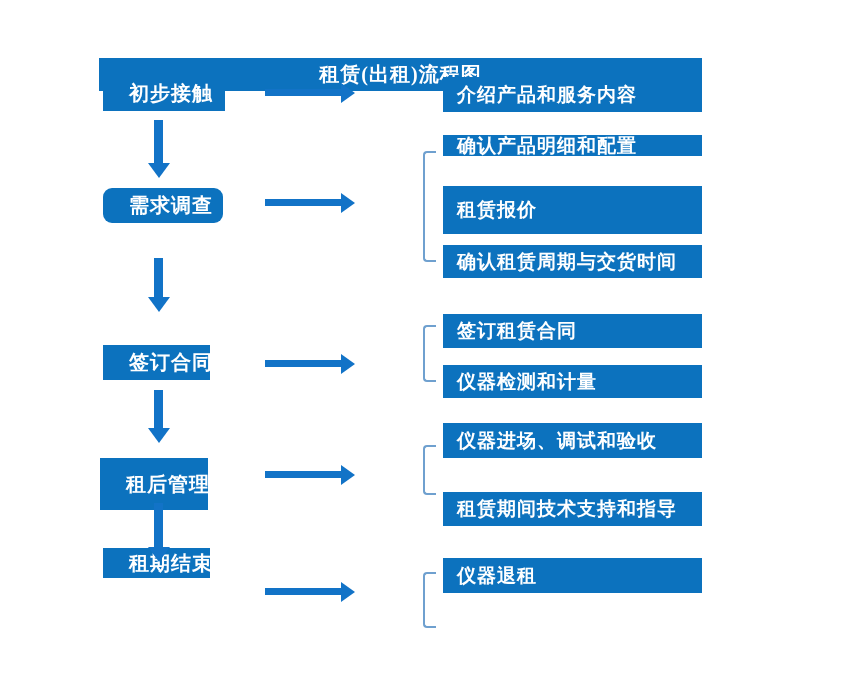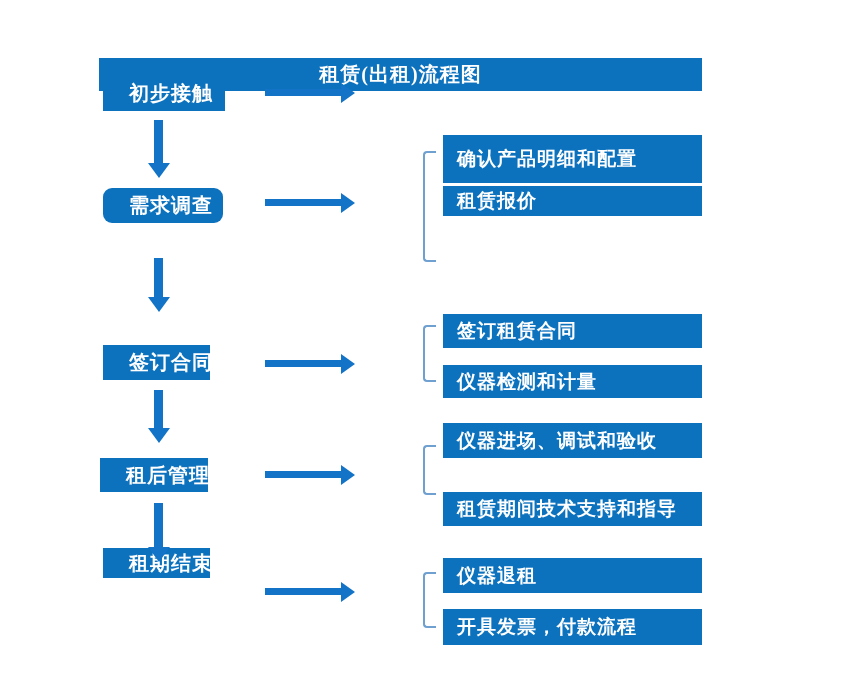--- a/index.html
+++ b/index.html
@@ -91,21 +91,21 @@
 
   <div class="step-box" style="top:76px; width:122px; height:35px;">
     <span>初步接触</span>
   </div>
   <div class="step-box" style="top:188px; width:120px; height:35px;border-radius:9px;">
     <span>需求调查</span>
   </div>
   <div class="step-box" style="top:345px; width:107px; height:35px;">
     <span>签订合同</span>
   </div>
-  <div class="step-box" style="left:100px; top:458px; width:108px; height:34px;text-align:right;">
+  <div class="step-box" style="left:100px; top:458px; width:108px; height:52px;text-align:right;">
     <span>租后管理</span>
   </div>
   <div class="step-box" style="top:548px; width:107px; height:30px;">
     <span>租期结束</span>
   </div>
 
   <div class="varrow" style="left:148px; top:120px; height:58px;">
     <div class="vshaft"></div>
     <div class="vhead"></div>
   </div>
@@ -141,38 +141,41 @@
   <div class="harrow" style="left:265px; top:582px;">
     <div class="hshaft"></div>
     <div class="hhead"></div>
   </div>
 
   <div class="bracket" style="left:423px; top:151px; height:111px;"></div>
   <div class="bracket" style="left:423px; top:325px; height:57px;"></div>
   <div class="bracket" style="left:423px; top:445px; height:50px;"></div>
   <div class="bracket" style="left:423px; top:572px; height:56px;"></div>
 
-  <div class="detail-box" style="top:135px; height:48px;padding-left:14px;">
+  <div class="detail-box" style="top:77px; height:35px;">
+    <span>介绍产品和服务内容</span>
+  </div>
+  <div class="detail-box" style="top:135px; height:21px;padding-left:14px;">
     <span>确认产品明细和配置</span>
   </div>
-  <div class="detail-box" style="top:186px; height:30px;">
+  <div class="detail-box" style="top:186px; height:48px;">
     <span>租赁报价</span>
+  </div>
+  <div class="detail-box" style="top:245px; height:33px;">
+    <span>确认租赁周期与交货时间</span>
   </div>
   <div class="detail-box" style="top:314px; height:34px;text-align:center;">
     <span>签订租赁合同</span>
   </div>
   <div class="detail-box" style="top:365px; height:33px;">
     <span>仪器检测和计量</span>
   </div>
   <div class="detail-box" style="top:492px; height:34px;">
     <span>租赁期间技术支持和指导</span>
   </div>
   <div class="detail-box" style="top:423px; height:35px;">
     <span>仪器进场、调试和验收</span>
   </div>
   <div class="detail-box" style="top:558px; height:35px;">
     <span>仪器退租</span>
   </div>
-  <div class="detail-box" style="top:609px; height:36px;">
-    <span>开具发票，付款流程</span>
-  </div>
 
 </div>
 
 </body></html>

